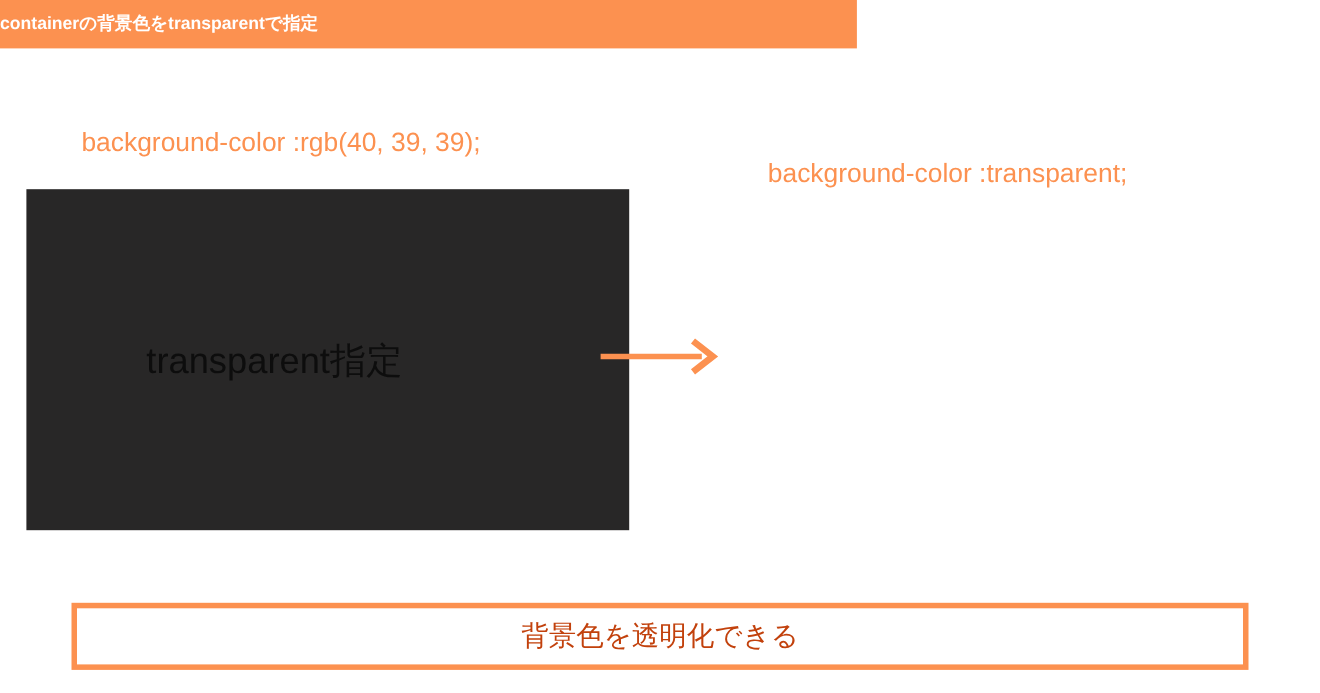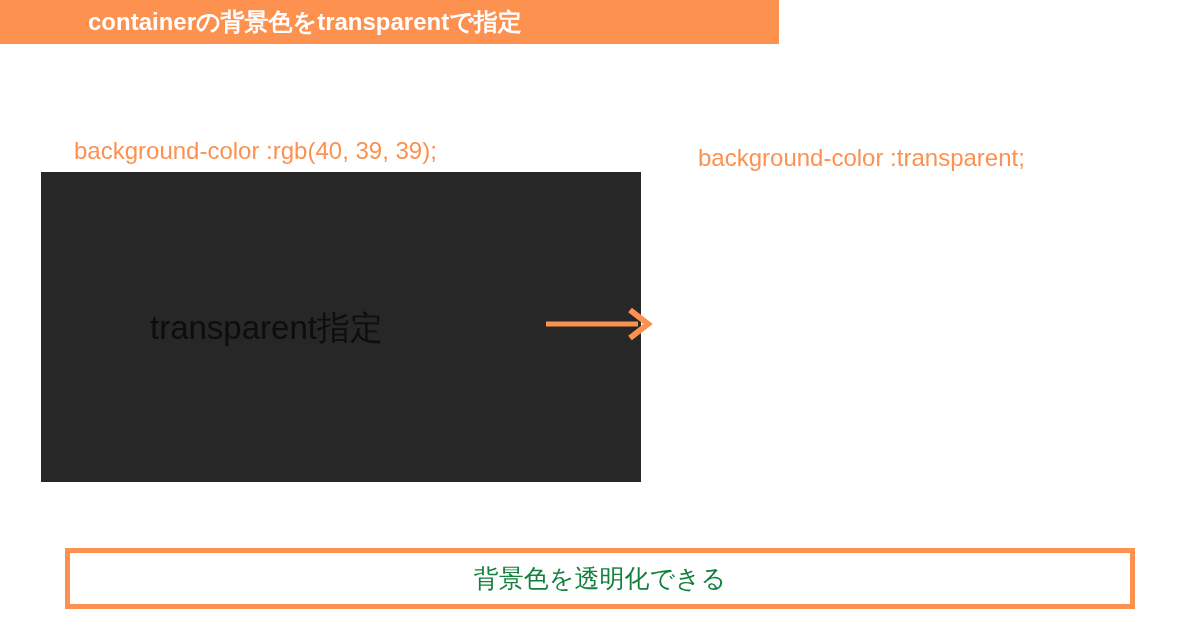--- a/index.html
+++ b/index.html
@@ -26,53 +26,52 @@
     position: absolute;
     left: 0;
     top: 0;
     width: 779px;
     height: 44px;
     background: #FC9150;
     display: flex;
     align-items: center;
   }
   .header-title {
-    margin-left: 88px;
     color: #ffffff;
-    font-size: 24px;
+    font-size: 16px;
     font-weight: bold;
     letter-spacing: 0px;
     line-height: 1;
     white-space: nowrap;
   }
 
   
   .code-label {
     position: absolute;
     color: #FC9150;
     font-size: 24px;
     font-weight: normal;
     line-height: 1;
     white-space: nowrap;
   }
   .code-label-left {
     left: 74px;
-    top: 139px;
+    top: 118px;
   }
   .code-label-right {
     left: 698px;
     top: 146px;
   }
 
   
   .dark-box {
     position: absolute;
-    left: 41px;
+    left: 24px;
     top: 172px;
-    width: 600px;
+    width: 548px;
     height: 310px;
     background: #282727;
     display: flex;
     align-items: center;
     justify-content: flex-start;
     box-sizing: border-box;
   }
   .dark-box-text {
     margin-left: 109px;
     color: #0d0d0d;
@@ -109,21 +108,21 @@
     width: 1070px;
     height: 61px;
     border: 5px solid #FC9150;
     background: #ffffff;
     box-sizing: border-box;
     display: flex;
     align-items: center;
     justify-content: center;
   }
   .conclusion-text {
-    color: #15803d;
+    color: #c2410c;
     font-size: 25px;
     line-height: 1;
     white-space: nowrap;
   }
 </style>
 </head>
 <body>
 
 <div id="slide">
 

